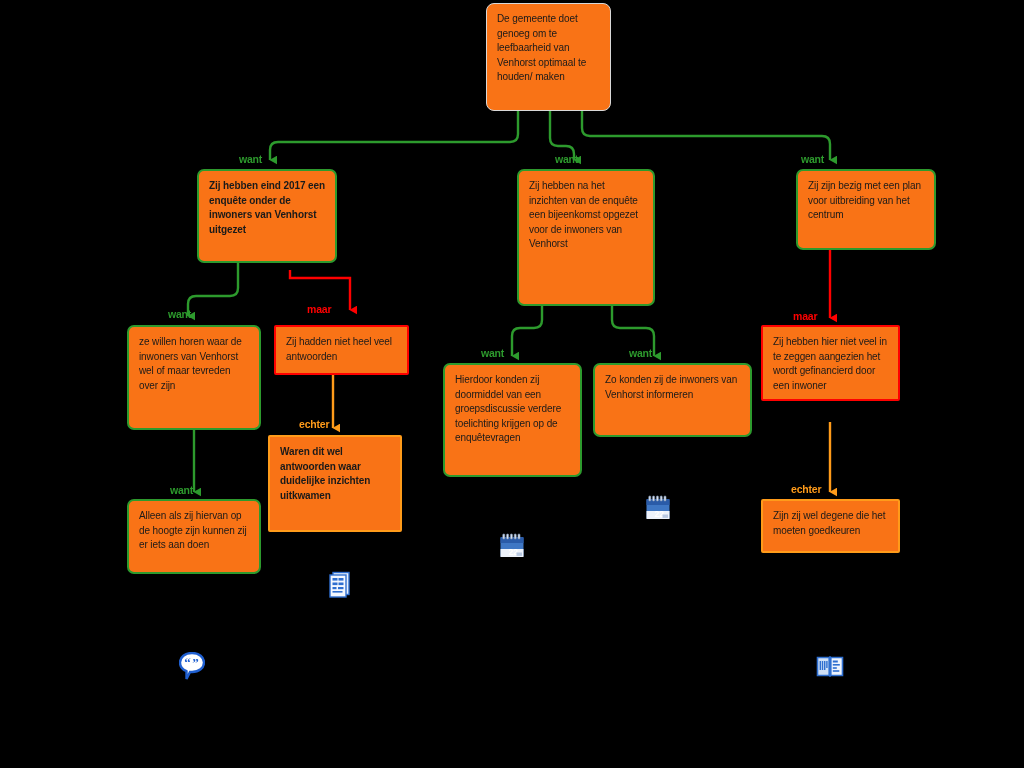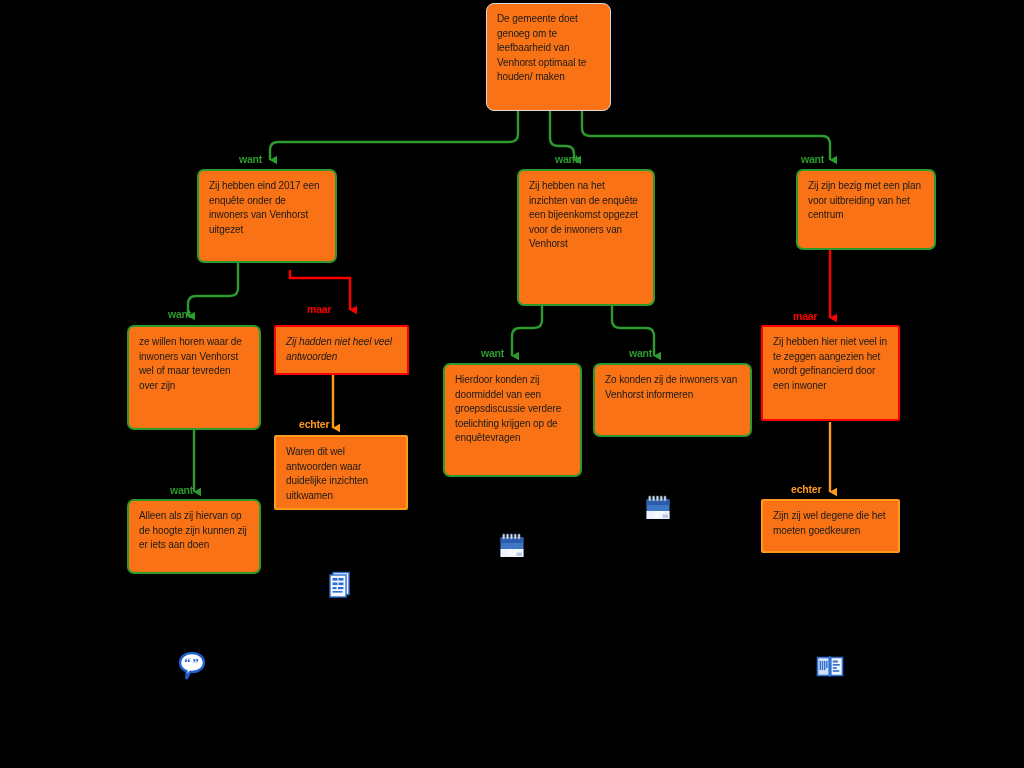--- a/index.html
+++ b/index.html
@@ -90,57 +90,57 @@
       <path stroke="#ff0000" d="M830,250 L830,292 L830,318" marker-end="url(#arrRed)"></path>
 
       <path stroke="#ff9b1a" d="M830,422 L830,456 L830,492" marker-end="url(#arrOrange)"></path>
     </g>
   </svg>
 
   <div class="node root" style="left:486px;top:3px;width:125px;height:108px;">
     <span>De gemeente doet genoeg om te leefbaarheid van Venhorst optimaal te houden/ maken</span>
   </div>
 
-  <div class="node pro" style="left:197px;top:169px;width:140px;height:94px;">
+  <div class="node pro" style="left:197px;top:169px;width:140px;height:94px;font-weight:bold;">
     <span>Zij hebben eind 2017 een enquête onder de inwoners van Venhorst uitgezet</span>
   </div>
 
   <div class="node pro" style="left:517px;top:169px;width:138px;height:137px;">
     <span>Zij hebben na het inzichten van de enquête een bijeenkomst opgezet voor de inwoners van Venhorst</span>
   </div>
 
   <div class="node pro" style="left:760px;top:169px;width:140px;height:81px;margin-left:36px;">
     <span>Zij zijn bezig met een plan voor uitbreiding van het centrum</span>
   </div>
 
   <div class="node pro" style="left:127px;top:325px;width:134px;height:105px;">
     <span>ze willen horen waar de inwoners van Venhorst wel of maar tevreden over zijn</span>
   </div>
 
-  <div class="node con" style="left:274px;top:325px;width:135px;height:50px;font-style:italic;">
+  <div class="node con" style="left:274px;top:325px;width:135px;height:50px;">
     <span>Zij hadden niet heel veel antwoorden</span>
   </div>
 
   <div class="node pro" style="left:127px;top:499px;width:134px;height:75px;">
     <span>Alleen als zij hiervan op de hoogte zijn kunnen zij er iets aan doen</span>
   </div>
 
-  <div class="node qual" style="left:274px;top:435px;width:134px;height:75px;">
+  <div class="node qual" style="left:268px;top:435px;width:134px;height:97px;font-weight:bold;">
     <span>Waren dit wel antwoorden waar duidelijke inzichten uitkwamen</span>
   </div>
 
   <div class="node pro" style="left:443px;top:363px;width:139px;height:114px;">
     <span>Hierdoor konden zij doormiddel van een groepsdiscussie verdere toelichting krijgen op de enquêtevragen</span>
   </div>
 
   <div class="node pro" style="left:593px;top:363px;width:159px;height:74px;">
     <span>Zo konden zij de inwoners van Venhorst informeren</span>
   </div>
 
-  <div class="node con" style="left:761px;top:325px;width:139px;height:96px;">
+  <div class="node con" style="left:761px;top:325px;width:139px;height:76px;">
     <span>Zij hebben hier niet veel in te zeggen aangezien het wordt gefinancierd door een inwoner</span>
   </div>
 
   <div class="node qual" style="left:761px;top:499px;width:139px;height:54px;">
     <span>Zijn zij wel degene die het moeten goedkeuren</span>
   </div>
 
   <div class="edge-label pro" style="left:239px;top:153px;">want</div>
   <div class="edge-label pro" style="left:555px;top:153px;">want</div>
   <div class="edge-label pro" style="left:801px;top:153px;">want</div>

